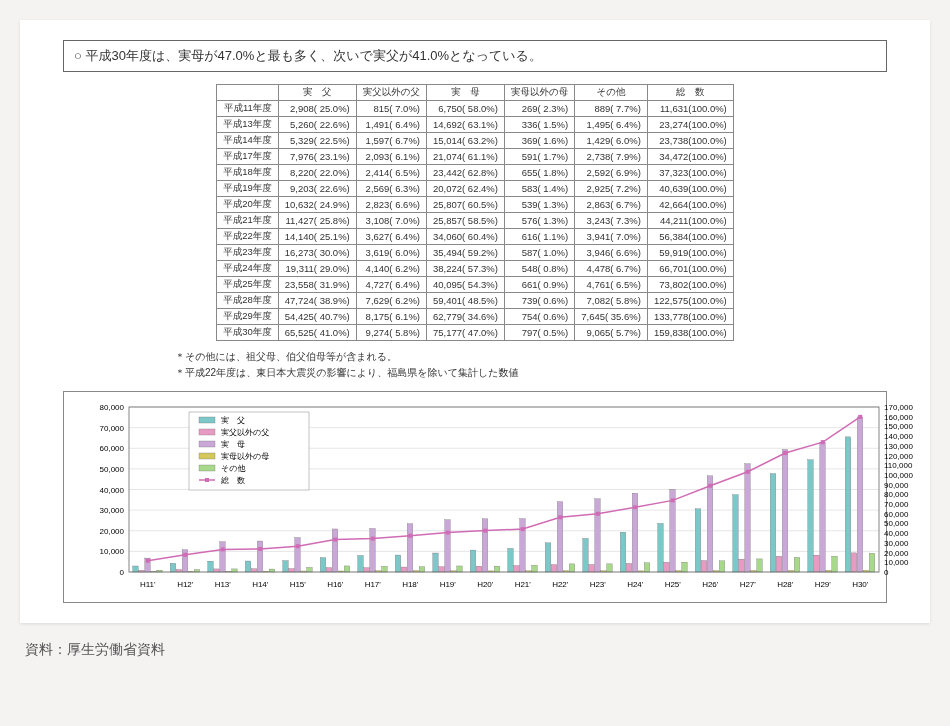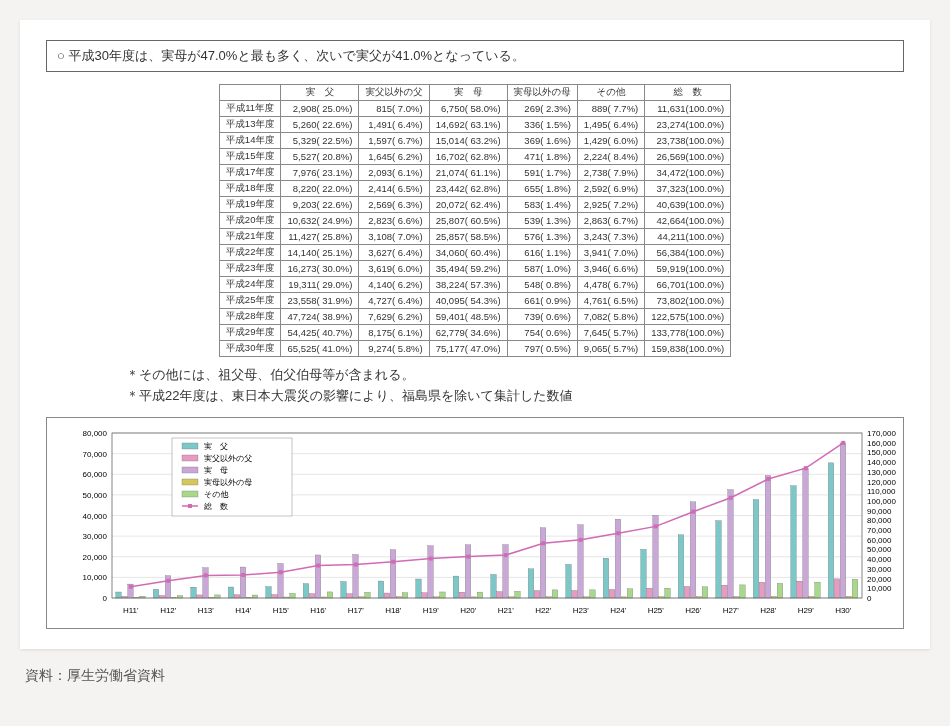--- a/index.html
+++ b/index.html
@@ -6,21 +6,21 @@
     margin: 0;
     padding: 20px;
     background: #f5f2f2;
     font-family: "Hiragino Kaku Gothic Pro", "Meiryo", sans-serif;
     font-size: 11px;
     color: #333;
   }
   .page {
     background: #fff;
     box-shadow: 0 1px 3px rgba(0,0,0,0.1);
-    padding: 20px 26px;
+    padding: 20px 43px;
     margin-bottom: 10px;
   }
   .headline {
     border: 1px solid #666;
     padding: 6px 10px;
     font-size: 13px;
     margin-bottom: 12px;
   }
   .headline::before {
     content: "○ ";
@@ -35,24 +35,24 @@
     border-collapse: collapse;
     font-size: 9.5px;
   }
   th, td {
     border: 1px solid #888;
     padding: 1px 6px;
     text-align: right;
     white-space: nowrap;
   }
   th { text-align: center; font-weight: normal; }
-  td.rowhdr { text-align: center; }
+  td.rowhdr { text-align: right; }
   .notes {
-    margin-left: 80px;
-    font-size: 13px;
+    margin-left: 112px;
+    font-size: 10px;
     line-height: 1.6;
     margin-bottom: 10px;
   }
   .chart-box {
     border: 1px solid #888;
     padding: 10px 15px;
     position: relative;
   }
   svg { display: block; }
   .source {
@@ -101,29 +101,20 @@
           <tr>
             <td class="rowhdr">平成14年度</td>
             <td>5,329( 22.5%)</td>
             <td>1,597(  6.7%)</td>
             <td>15,014( 63.2%)</td>
             <td>369(  1.6%)</td>
             <td>1,429(  6.0%)</td>
             <td>23,738(100.0%)</td>
           </tr>
           <tr>
-            <td class="rowhdr">平成15年度</td>
-            <td>5,527( 20.8%)</td>
-            <td>1,645(  6.2%)</td>
-            <td>16,702( 62.8%)</td>
-            <td>471(  1.8%)</td>
-            <td>2,224(  8.4%)</td>
-            <td>26,569(100.0%)</td>
-          </tr>
-          <tr>
             <td class="rowhdr">平成17年度</td>
             <td>7,976( 23.1%)</td>
             <td>2,093(  6.1%)</td>
             <td>21,074( 61.1%)</td>
             <td>591(  1.7%)</td>
             <td>2,738(  7.9%)</td>
             <td>34,472(100.0%)</td>
           </tr>
           <tr>
             <td class="rowhdr">平成18年度</td>
@@ -205,21 +196,21 @@
             <td>739(  0.6%)</td>
             <td>7,082(  5.8%)</td>
             <td>122,575(100.0%)</td>
           </tr>
           <tr>
             <td class="rowhdr">平成29年度</td>
             <td>54,425( 40.7%)</td>
             <td>8,175(  6.1%)</td>
             <td>62,779( 34.6%)</td>
             <td>754(  0.6%)</td>
-            <td>7,645(  5.7%)</td>
+            <td>7,645(  35.6%)</td>
             <td>133,778(100.0%)</td>
           </tr>
           <tr>
             <td class="rowhdr">平成30年度</td>
             <td>65,525( 41.0%)</td>
             <td>9,274(  5.8%)</td>
             <td>75,177( 47.0%)</td>
             <td>797(  0.5%)</td>
             <td>9,065(  5.7%)</td>
             <td>159,838(100.0%)</td>

